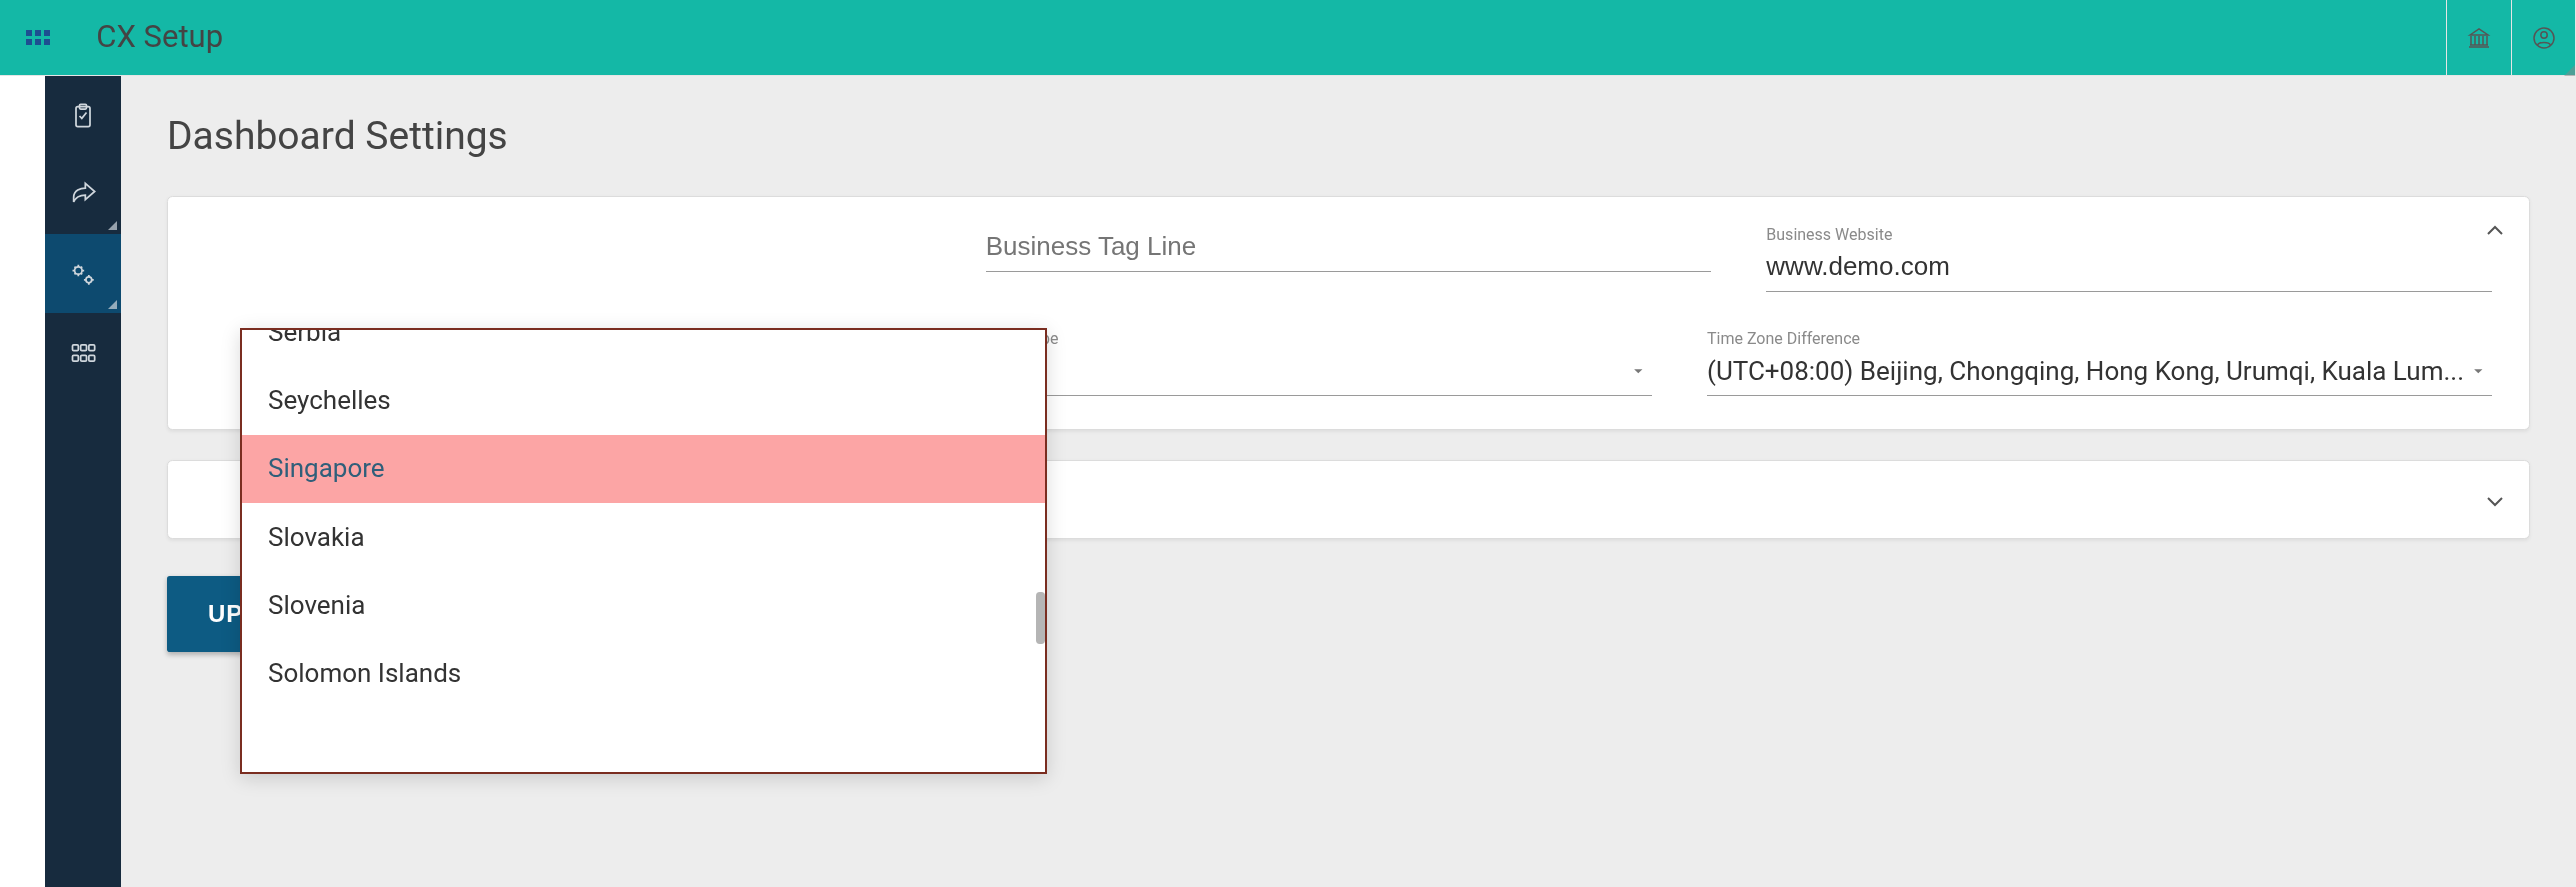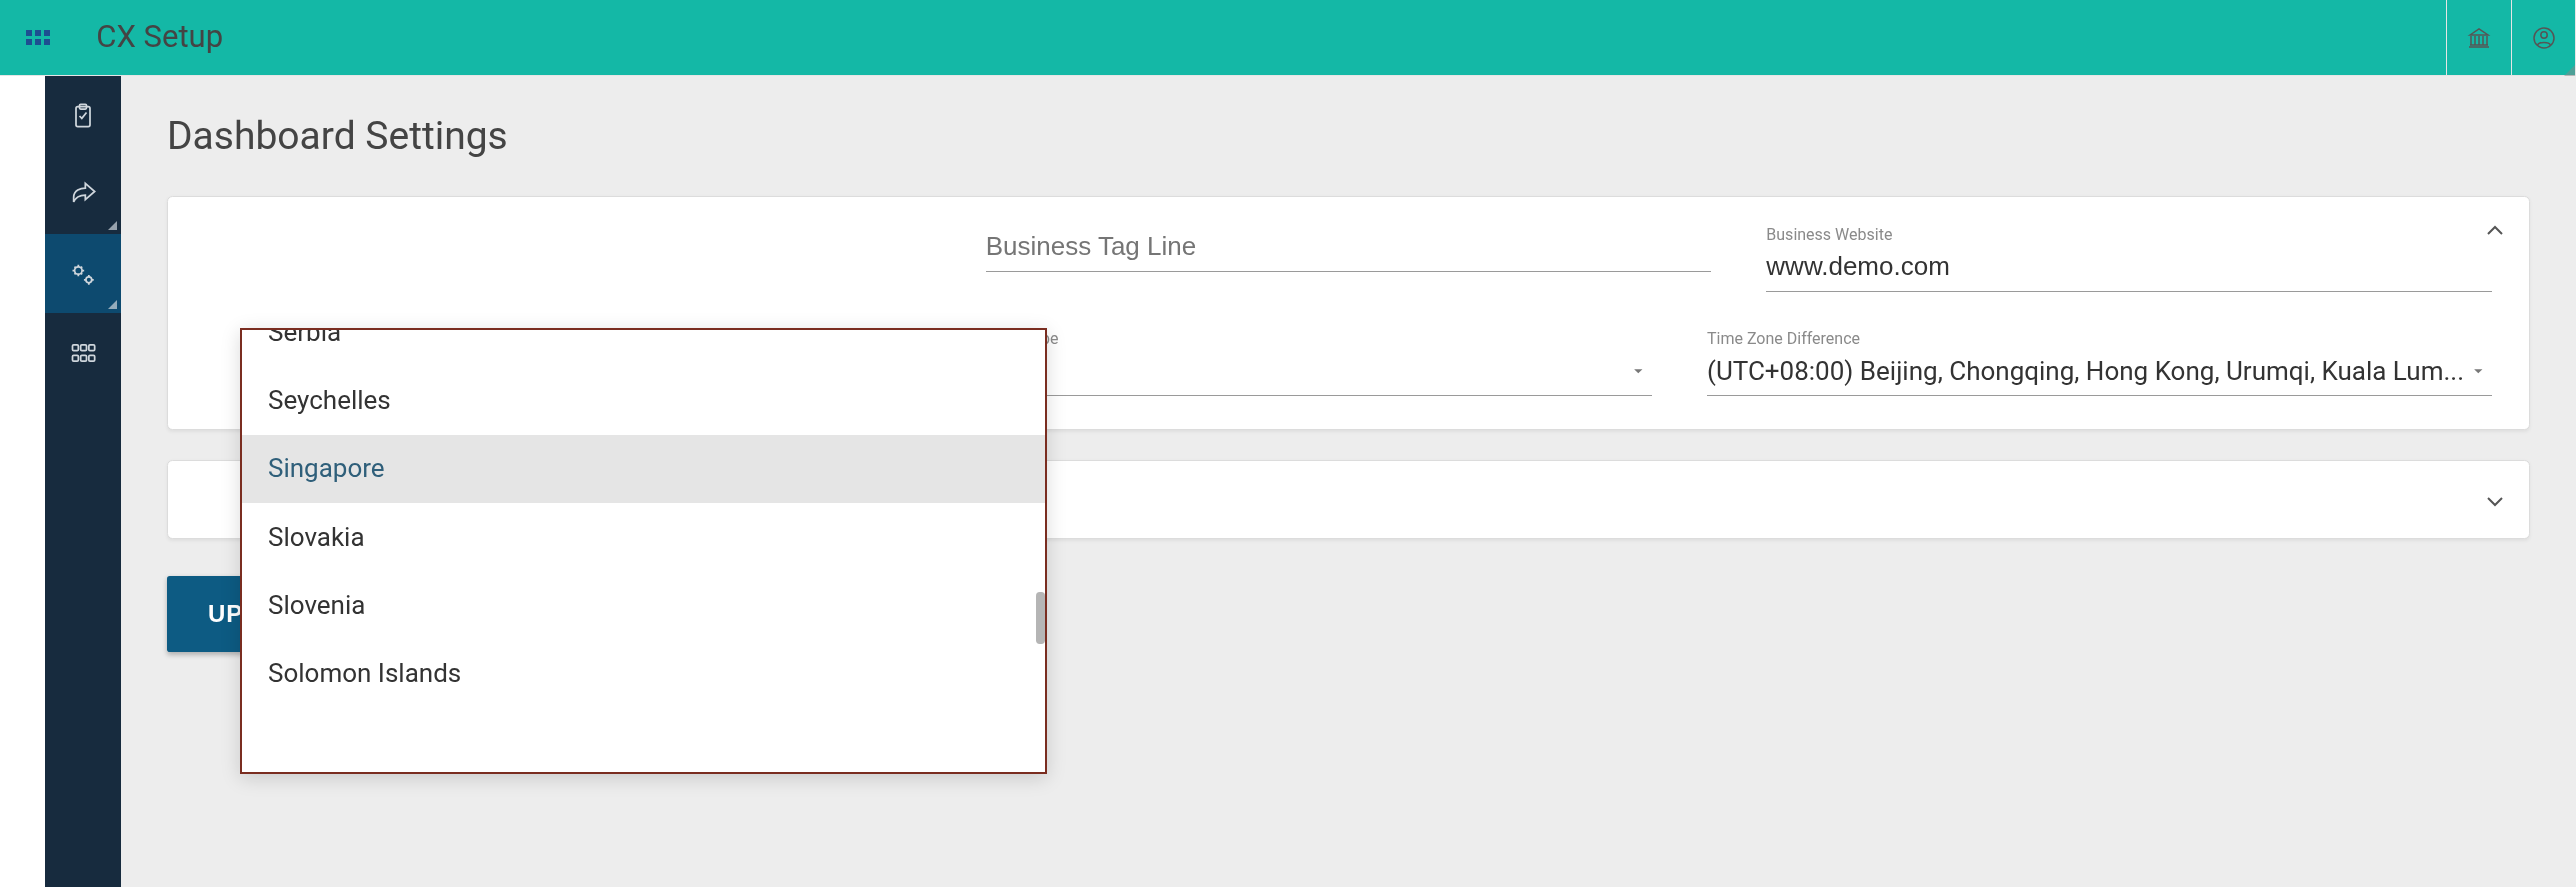--- a/index.html
+++ b/index.html
@@ -48,21 +48,21 @@
   .panel-collapsed { height:79px; margin-bottom:37px; }
   .panel-collapsed .chev { top:28px; }
 
   .update-btn { background:#0d5b83; color:#fff; border:none; font-size:24px; font-weight:600; letter-spacing:0.9px; padding:24px 41px; border-radius:2.8px; cursor:pointer; box-shadow:0 2.8px 5.5px rgba(0,0,0,0.25); }
 
   
   .dropdown { position:absolute; top:252px; left:119px; width:807px; height:446px; background:#fff; border:2.8px solid #7a2d20; box-shadow:0 3.7px 18.5px rgba(0,0,0,0.15); z-index:100; overflow:hidden; }
   .dd-inner { position:relative; height:100%; }
   .dd-option { font-size:26px; color:#333; padding:18.5px 26px; cursor:pointer; line-height:1.2; }
   .dd-option.first { padding-top:0; margin-top:-13px; }
-  .dd-option.selected { background:#e5e5e5; color:#2f5f7a; }
+  .dd-option.selected { background:#fca5a5; color:#2f5f7a; }
   .dd-option.last { padding-bottom:0; margin-bottom:-16.6px; }
   .dd-scroll { position:absolute; right:0; top:275px; width:9.2px; height:52px; background:#b5b5b5; border-radius:3.7px; }
 </style>
 </head>
 <body>
 
 <div class="header">
   <div class="header-apps">
     <div class="apps-icon">
       <span></span>

